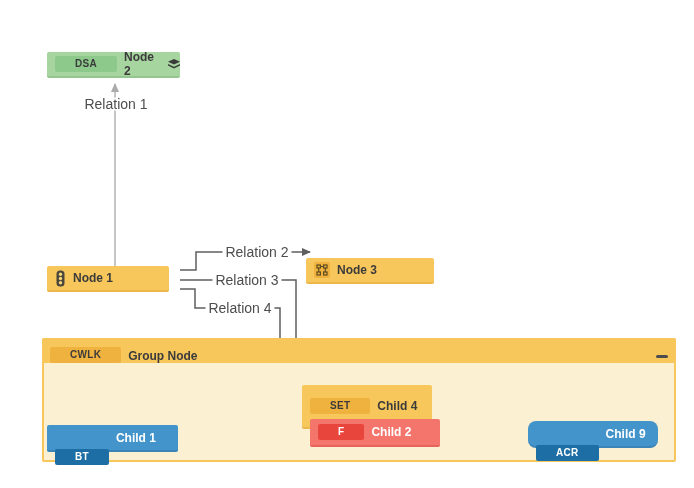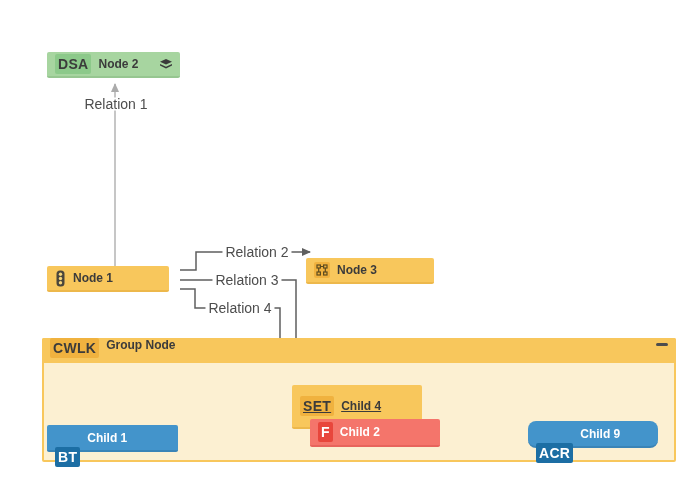--- a/index.html
+++ b/index.html
@@ -11,37 +11,37 @@
   .node{
     position:absolute;display:flex;align-items:center;gap:7px;
     padding:0 8px;box-sizing:border-box;border-radius:2px;
     font-size:12px;font-weight:bold;color:#3b3b3b;
   }
   .n-yellow{background:#f8c75c;border-bottom:2px solid #edb84b;}
   .n-green {background:#a7d5a0;border-bottom:2px solid #96c690;}
   .n-blue  {background:#4394cb;border-bottom:2px solid #3a84b7;color:#ffffff;}
   .n-red   {background:#f4756b;border-bottom:2px solid #e7645c;color:#ffffff;}
   .badge{
-    font-size:14px;font-weight:bold;letter-spacing:.3px;line-height:1;
-    padding:3px 3px;border-radius:2px;color:#3b3b3b;flex:0 0 auto;
+    font-size:10px;font-weight:bold;letter-spacing:.3px;line-height:1;
+    padding:3px 20px;border-radius:2px;color:#3b3b3b;flex:0 0 auto;
   }
   .b-green{background:#8cc98a;}
   .b-yellow{background:#f0b23f;}
   .b-blue{background:#1c6ea4;color:#ffffff;margin-top:39px;}
   .b-red{background:#e8463c;color:#ffffff;}
   .iconbox{flex:0 0 auto;display:flex;align-items:center;justify-content:center;}
   .icon-badge{width:16px;height:16px;background:#f0b23f;border-radius:2px;}
   .spacer{flex:1 1 auto;}
   .group{
     position:absolute;left:42px;top:338px;width:634px;height:124px;
     background:#fcf0d2;border:2px solid #f8c75c;box-sizing:border-box;border-radius:2px;
   }
   .group-header{
     position:absolute;left:-2px;top:-2px;width:634px;height:25px;
-    background:#f8c75c;display:flex;align-items:flex-start;gap:7px;padding:0 8px;
+    background:#f8c75c;display:flex;align-items:flex-end;gap:7px;padding:0 8px;
     box-sizing:border-box;font-size:12px;font-weight:bold;color:#3b3b3b;border-radius:2px 2px 0 0;
   }
   .minus-btn{
     margin-left:auto;width:13px;height:13px;display:flex;align-items:center;justify-content:center;cursor:pointer;
   }
   .minus-bar{width:12px;height:3px;background:#4d4d4d;border-radius:1.5px;}
   .edge-label{
     position:absolute;transform:translate(-50%,-50%);
     background:#ffffff;color:#4d4d4d;font-size:14px;line-height:13px;
     padding:0 3px;white-space:nowrap;
@@ -118,21 +118,21 @@
           <rect x="7.6" y="1" width="3.4" height="3"></rect>
           <rect x="1" y="8" width="3.4" height="3"></rect>
           <rect x="7.6" y="8" width="3.4" height="3"></rect>
           <path d="M2.7 4 L2.7 8 M9.3 4 L9.3 8 M4.4 2.5 L7.6 2.5"></path>
         </g>
       </svg>
     </span>
     <span>Node 3</span>
   </div>
 
-  <div class="node n-yellow" style="left:292px;top:385px;width:130px;height:44px;text-decoration:underline;">
+  <div class="node n-yellow" style="left:302px;top:385px;width:130px;height:44px;">
     <span class="badge b-yellow">SET</span>
     <span>Child 4</span>
   </div>
 
   <div class="node n-red" style="left:310px;top:419px;width:130px;height:28px;">
     <span class="badge b-red">F</span>
     <span>Child 2</span>
   </div>
 
   <div class="node n-blue" style="left:47px;top:425px;width:131px;height:27px;">

